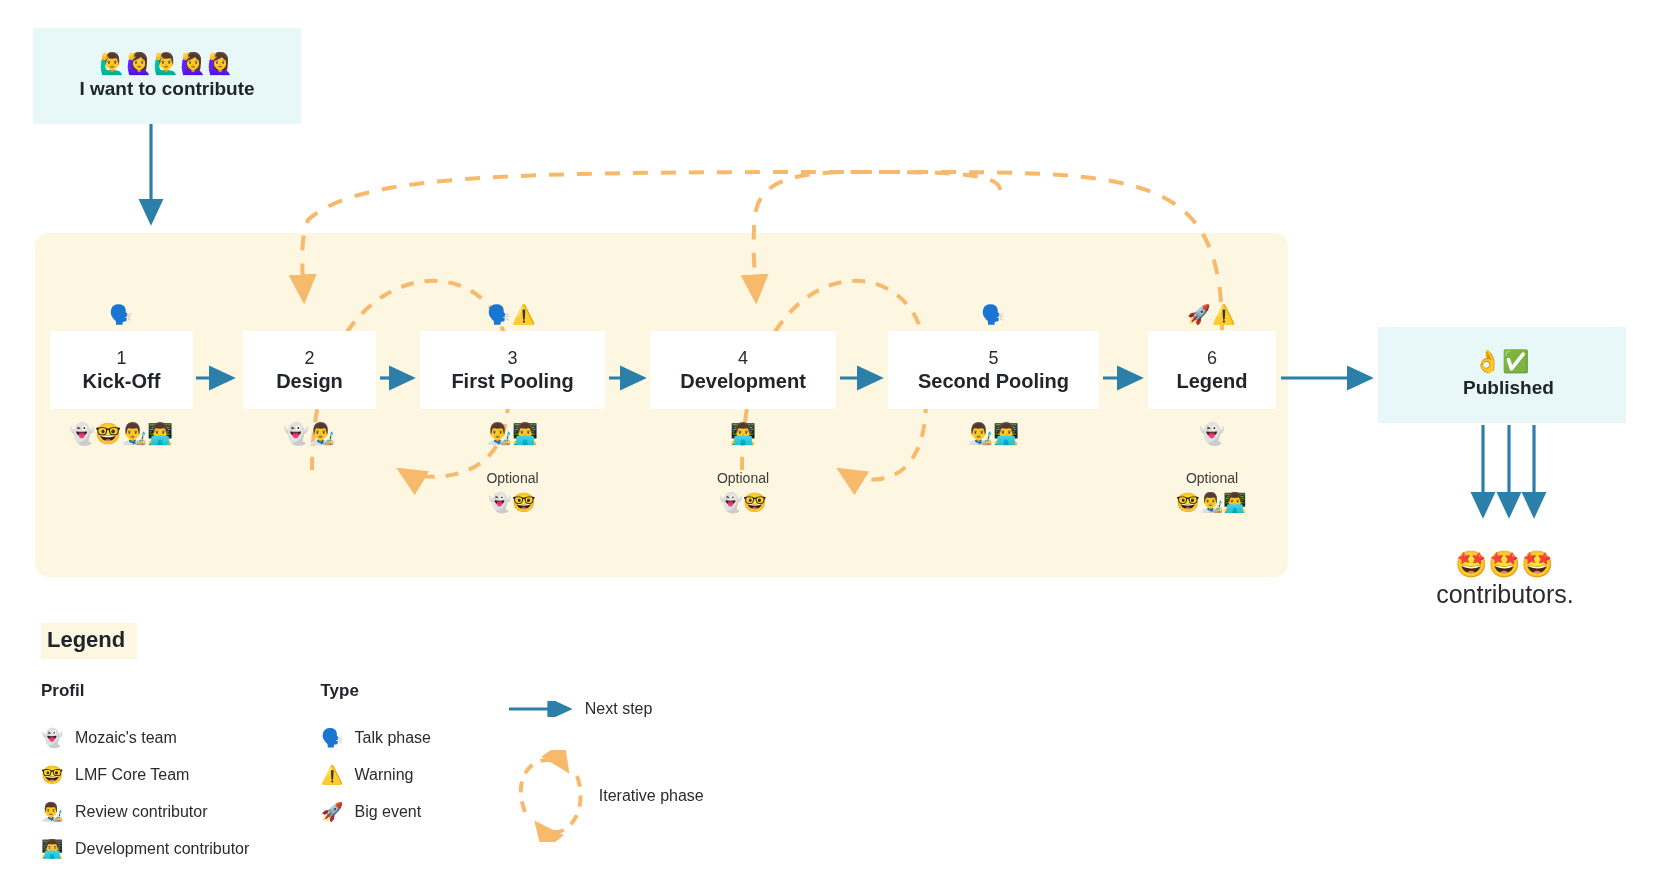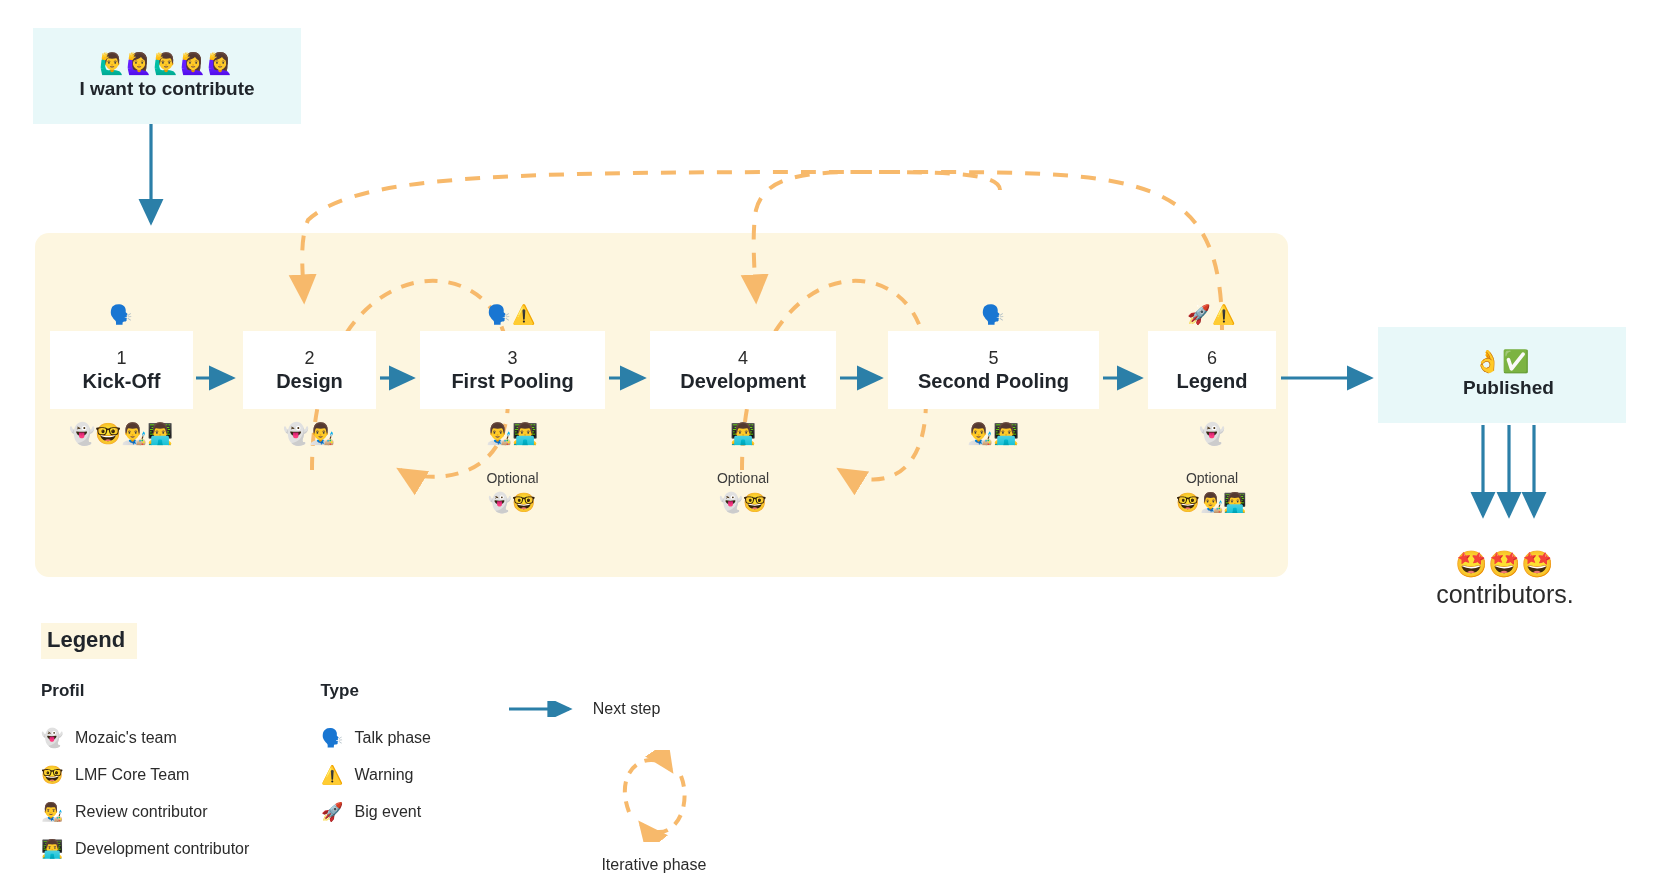--- a/index.html
+++ b/index.html
@@ -200,26 +200,26 @@
     align-items: center;
     gap: 10px;
     height: 37px;
     font-size: 16px;
     color: #2b2b2b;
   }
   .legend-glyph { font-size: 18px; width: 24px; text-align: center; line-height: 1; }
   .legend-arrow-row {
     display: flex;
     align-items: center;
-    gap: 14px;
+    gap: 6px;
     font-size: 16px;
     color: #2b2b2b;
   }
   .legend-arrow-row.next { margin-top: 19px; }
-  .legend-arrow-row.iter { margin-top: 32px; flex-direction: column; }
+  .legend-arrow-row.iter { margin-top: 32px; }
   .legend-arrow-svg { flex: none; }
 </style>
 </head>
 <body>
 
 <div id="canvas">
 
   <div class="band"></div>
 
   <svg id="svg-layer" viewBox="0 0 1674 894">

